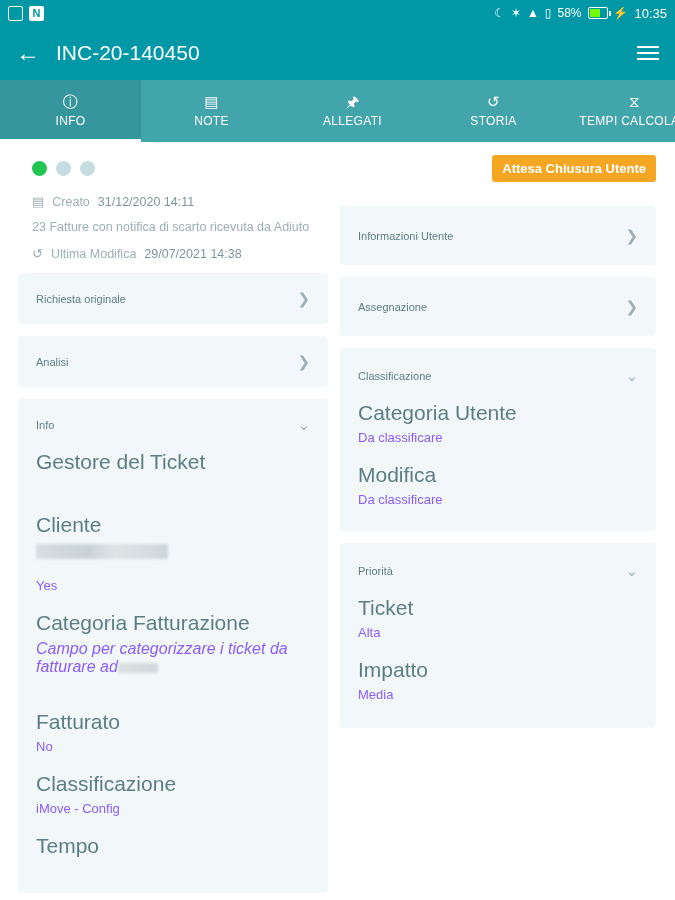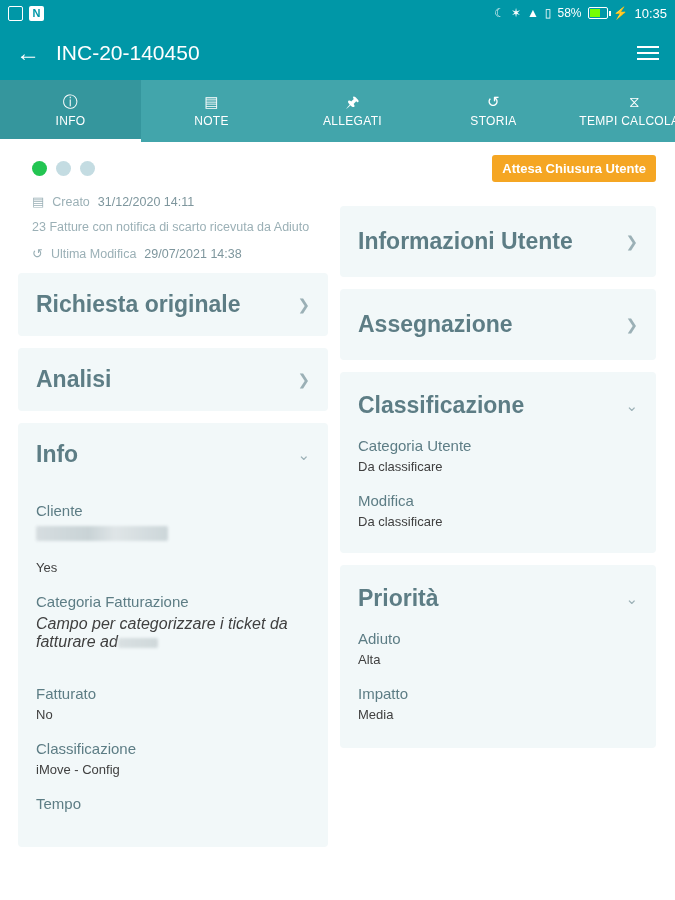--- a/index.html
+++ b/index.html
@@ -188,35 +188,35 @@
     margin-bottom: 12px;
     padding: 18px 18px 18px 18px;
   }
   .card-head {
     display: flex;
     align-items: center;
     justify-content: space-between;
     cursor: pointer;
   }
   .card-title {
-    font-size: 23px;
+    font-size: 11px;
     color: #5d7d85;
-    font-weight: 700;
+    font-weight: 400;
   }
   .chev { color: #9bb0b6; font-size: 15px; line-height: 1; }
 
   .field { margin-top: 18px; }
   .field-label {
-    font-size: 15px;
+    font-size: 21px;
     color: #5d7d85;
     margin-bottom: 5px;
   }
   .field-value {
     font-size: 13px;
-    color: #404040;
+    color: #8b5cf6;
   }
   .field-value.small { font-size: 16px; }
   .field-value.redacted {
     display: inline-block;
     color: transparent;
     background: linear-gradient(90deg,#d6dde0,#c9d3d6 40%,#dfe5e7 60%,#ccd6d9);
     border-radius: 2px;
     filter: blur(1.6px);
     user-select: none;
   }
@@ -325,20 +325,23 @@
         <span class="chev">❯</span>
       </div>
     </div>
 
     <div class="card" style="padding-bottom:30px;">
       <div class="card-head">
         <span class="card-title">Info</span>
         <span class="chev">⌄</span>
       </div>
 
+      <div class="field">
+        <div class="field-label">Gestore del Ticket</div>
+      </div>
 
       <div class="spacer-16"></div>
 
       <div class="field">
         <div class="field-label">Cliente</div>
         <div class="field-value redacted">Adiuto Informatica Spa</div>
       </div>
 
 
       <div class="field">
@@ -406,21 +409,21 @@
         <div class="field-value">Da classificare</div>
       </div>
     </div>
 
     <div class="card" style="padding:20px 18px 26px;">
       <div class="card-head">
         <span class="card-title">Priorità</span>
         <span class="chev">⌄</span>
       </div>
       <div class="field">
-        <div class="field-label">Adiuto</div>
+        <div class="field-label">Ticket</div>
         <div class="field-value">Alta</div>
       </div>
       <div class="field">
         <div class="field-label">Impatto</div>
         <div class="field-value">Media</div>
       </div>
     </div>
   </div>
 </div>
 

